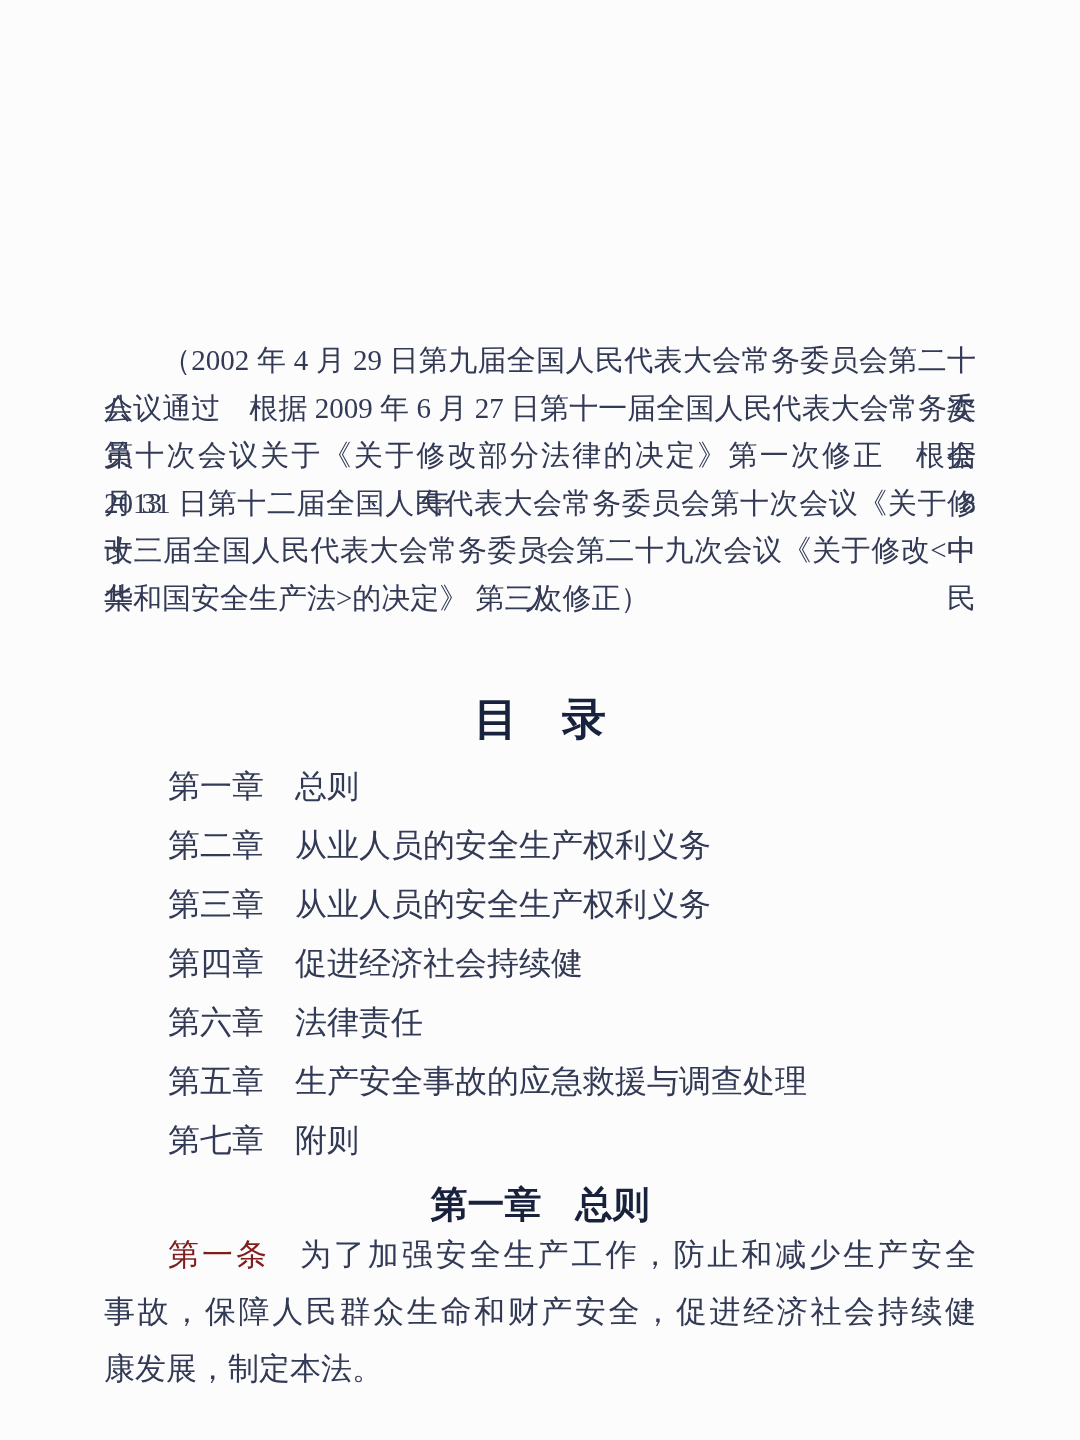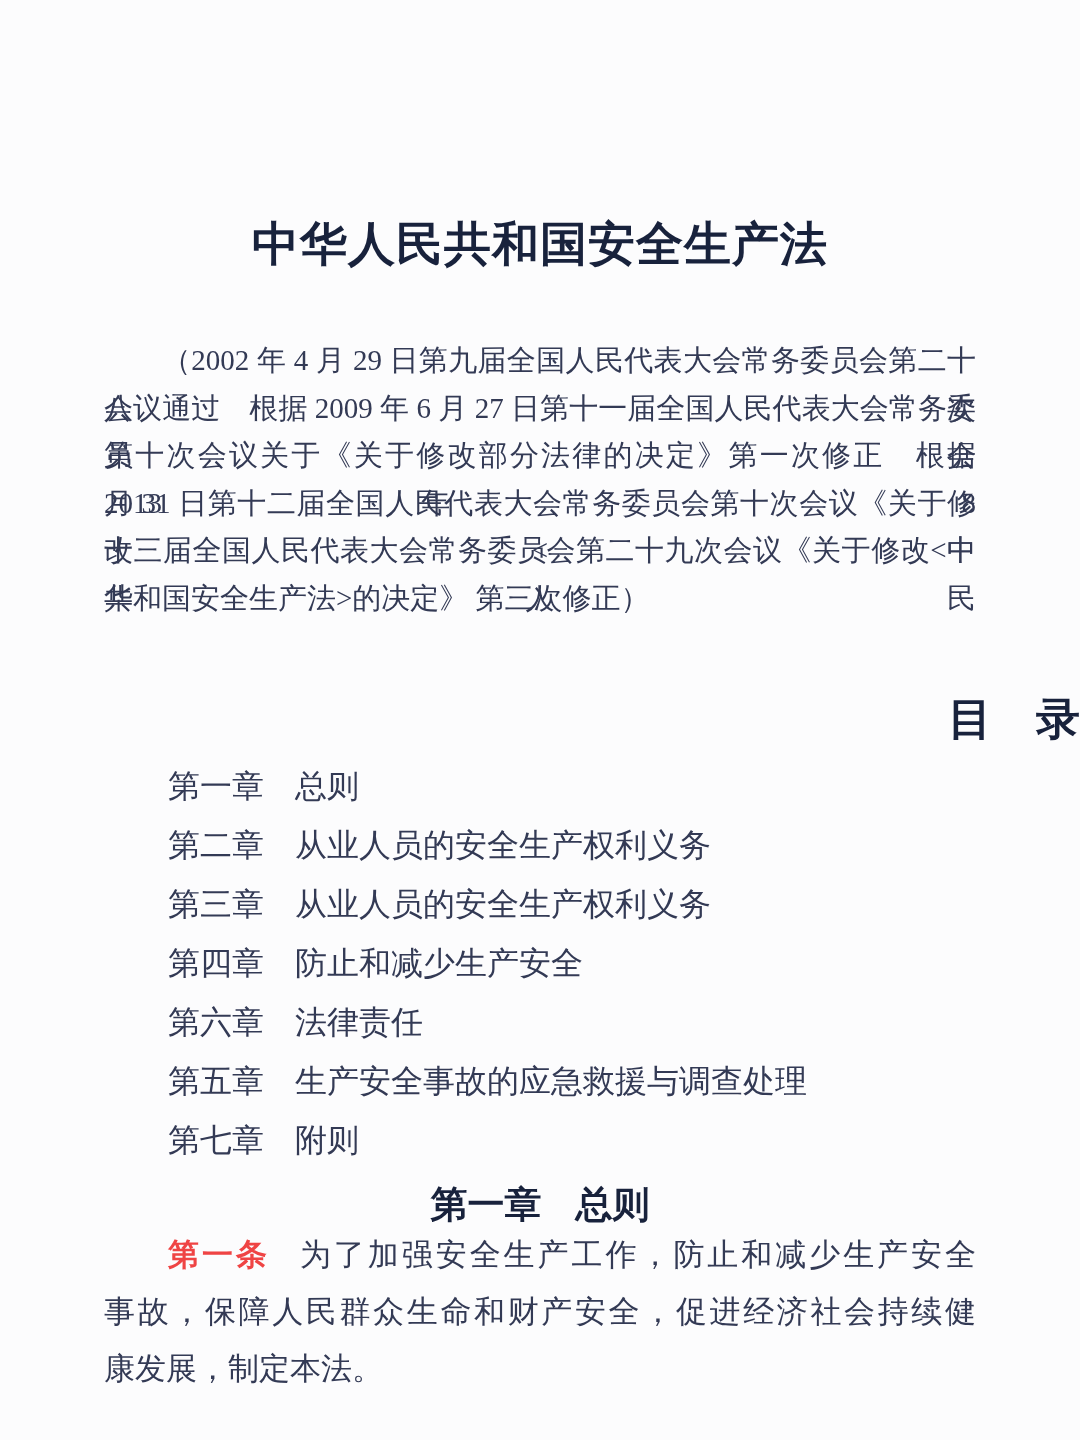--- a/index.html
+++ b/index.html
@@ -50,21 +50,21 @@
   }
   .preamble .line.first {
     text-indent: 58px;
   }
   
   .toc-heading {
     position: absolute;
     top: 690px;
     left: 0;
     width: 100%;
-    text-align: right;
+    text-align: center;
     font-family: "Liberation Sans", "DejaVu Sans", sans-serif;
     font-weight: 900;
     font-size: 44px;
     color: #18223c;
   }
   .toc-list {
     position: absolute;
     top: 757px;
     left: 168px;
     font-size: 32px;
@@ -106,31 +106,30 @@
   }
   .article .line.fill {
     white-space: normal;
     text-align-last: justify;
   }
   .article .line.first {
     text-indent: 64px;
   }
   .article .art-label {
     font-family: "Liberation Sans", "DejaVu Sans", sans-serif;
-    font-weight: 700;
-    color: #ef4444;
+    font-weight: 400;
+    color: #7f1d1d;
     margin-right: 30px;
   }
 </style>
 </head>
 <body>
 
 <div class="page">
 
-  <div class="doc-title">中华人民共和国安全生产法</div>
 
   <div class="preamble">
     <div class="line first fill">（2002 年 4 月 29 日第九届全国人民代表大会常务委员会第二十八次</div>
     <div class="line fill">会议通过　根据 2009 年 6 月 27 日第十一届全国人民代表大会常务委员会</div>
     <div class="line fill">第十次会议关于《关于修改部分法律的决定》第一次修正　根据 2013 年 8</div>
     <div class="line fill">月 31 日第十二届全国人民代表大会常务委员会第十次会议《关于修改&lt;中</div>
     <div class="line fill">十三届全国人民代表大会常务委员会第二十九次会议《关于修改&lt;中华人民</div>
     <div class="line">共和国安全生产法&gt;的决定》 第三次修正）</div>
   </div>
 
@@ -144,21 +143,21 @@
     <div class="toc-item">
       <span class="toc-num">第二章</span>
       <span class="toc-title">从业人员的安全生产权利义务</span>
     </div>
     <div class="toc-item">
       <span class="toc-num">第三章</span>
       <span class="toc-title">从业人员的安全生产权利义务</span>
     </div>
     <div class="toc-item">
       <span class="toc-num">第四章</span>
-      <span class="toc-title">防止和减少生产安全</span>
+      <span class="toc-title">促进经济社会持续健</span>
     </div>
     <div class="toc-item">
       <span class="toc-num">第六章</span>
       <span class="toc-title">法律责任</span>
     </div>
     <div class="toc-item">
       <span class="toc-num">第五章</span>
       <span class="toc-title">生产安全事故的应急救援与调查处理</span>
     </div>
     <div class="toc-item">

